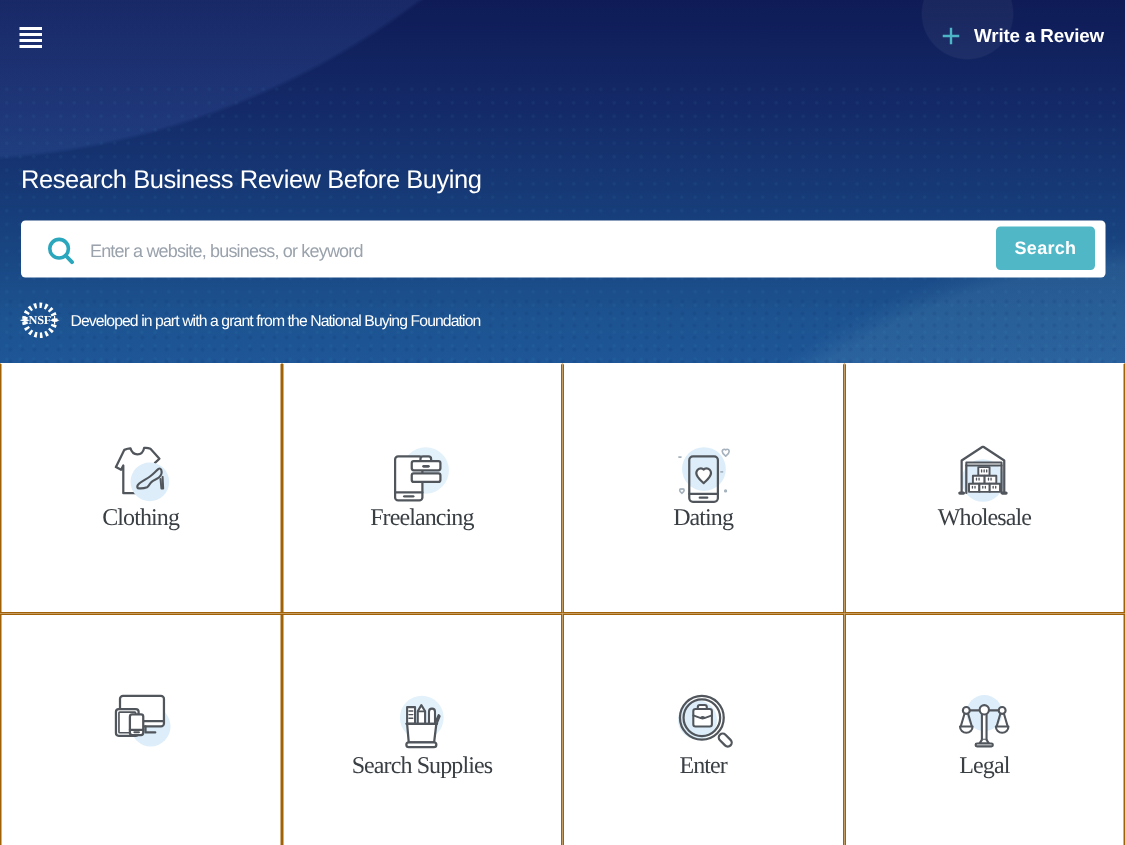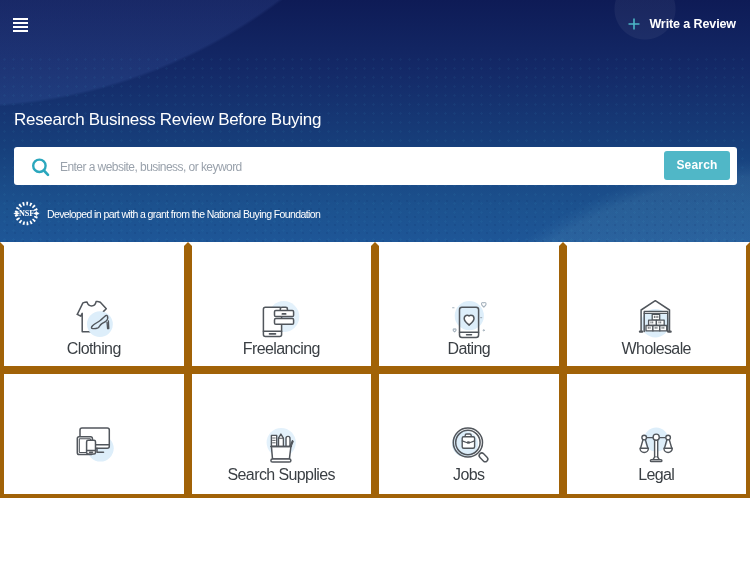--- a/index.html
+++ b/index.html
@@ -28,21 +28,21 @@
 .sbar { position:absolute; left:14px; top:147px; width:723px; height:38px;
   background:#fff; border-radius:3px; }
 .sbar svg.mag { position:absolute; left:17px; top:11px; }
 .ph { position:absolute; left:46px; top:12.6px; font-size:12px; letter-spacing:-0.55px; color:#9aa2ac; }
 .sbtn { position:absolute; right:7px; top:4px; width:66px; height:29px;
   background:#50b7c7; border-radius:3px; color:#fff; font-size:12px; font-weight:bold;
   text-align:center; line-height:29px; letter-spacing:0.2px; }
 .nsf { position:absolute; left:13px; top:200px; }
 .nsftxt { position:absolute; left:47px; top:207.5px; color:#fff; font-size:10.5px; letter-spacing:-0.6px; }
 .grid { position:absolute; left:0; top:242px; width:750px; display:flex; flex-wrap:wrap; }
-.cell { position:relative; width:187.5px; height:128px; background:#fff; border:4px solid #a16207; }
+.cell { position:relative; width:187.5px; height:167px; background:#fff; border:1px solid #a16207;font-family:Liberation Serif, serif; }
 .cell .lbl { position:absolute; left:0; top:94.2px; width:100%; text-align:center;
   font-size:16px; letter-spacing:-0.6px; color:#3a3f44; }
 .cell svg.ic { position:absolute; left:50%; margin-left:-28px; top:54px; }
 .r2 .lbl { top:92.2px; }
 .r2 svg.ic { top:50.4px; }
 .grid .cell:nth-child(-n+4) { border-top-color:#fff; }
 </style>
 </head>
 <body>
 <div class="hero">
@@ -170,21 +170,21 @@
       <svg class="ic" width="56" height="46" viewBox="0 0 56 46" fill="none" stroke="#51565c" stroke-width="1.5" stroke-linecap="round" stroke-linejoin="round">
     <circle cx="24" cy="20" r="13" fill="#ddeefa" stroke="none"></circle>
     <circle cx="26.9" cy="18.5" r="14.6"></circle>
     <circle cx="26.9" cy="18.5" r="12.2"></circle>
     <rect x="40.8" y="28" width="10" height="5.2" rx="2.6" transform="rotate(45 40.8 28)" fill="#fff"></rect>
     <path d="M24.2 12.7 V11.4 C24.2 10.6 24.8 10 25.6 10 H28.8 C29.6 10 30.2 10.6 30.2 11.4 V12.7" fill="#fff" stroke-width="1.4"></path>
     <rect x="21.2" y="12.7" width="12.4" height="11.6" rx="1.5" fill="#fff" stroke-width="1.4"></rect>
     <path stroke-width="1.2" d="M21.2 16.9 L26.2 18.7 M28.6 18.7 L33.6 16.9"></path>
     <ellipse cx="27.4" cy="18.5" rx="1.7" ry="1.2" fill="#51565c" stroke="none"></ellipse>
   </svg>
-      <div class="lbl">Jobs</div>
+      <div class="lbl">Enter</div>
     </div>
   <div class="cell r2">
       <svg class="ic" width="56" height="46" viewBox="0 0 56 46" fill="none" stroke="#51565c" stroke-width="1.4" stroke-linecap="round" stroke-linejoin="round">
     <circle cx="28.2" cy="15.4" r="12" fill="#ddeefa" stroke="none"></circle>
     <path d="M16.2 13.6 H40.1"></path>
     <rect x="26.6" y="13.2" width="3.1" height="20" fill="#fff"></rect>
     <circle cx="28.2" cy="13.2" r="3.1" fill="#fff"></circle>
     <circle cx="16.2" cy="13.6" r="2.3" fill="#fff"></circle>
     <circle cx="40.1" cy="13.6" r="2.3" fill="#fff"></circle>
     <path d="M15 15.8 L12.6 24 M17.4 15.8 L19.8 24"></path>

